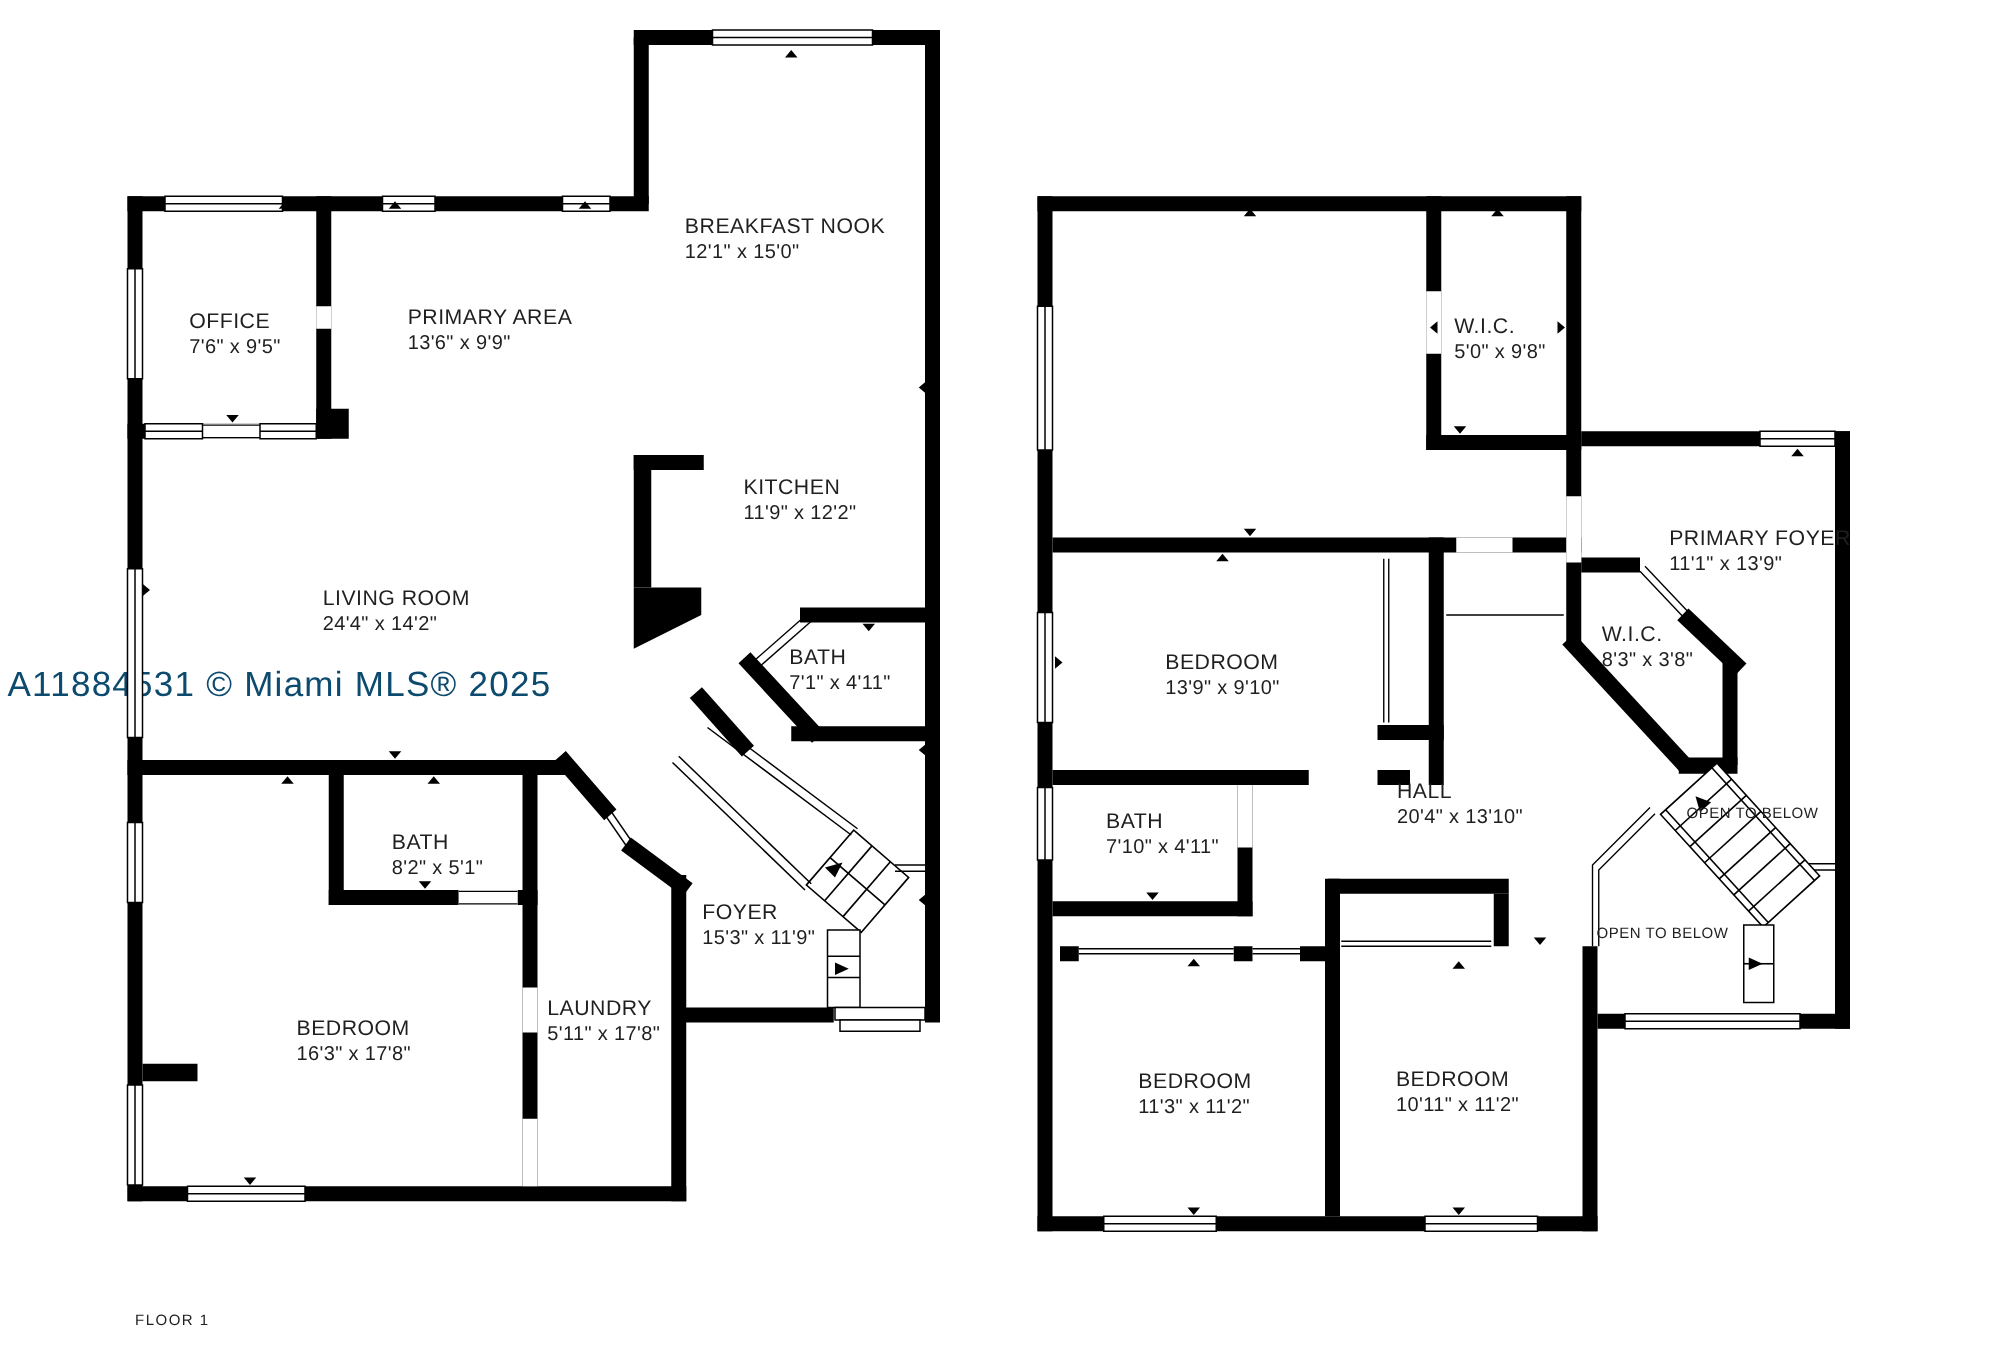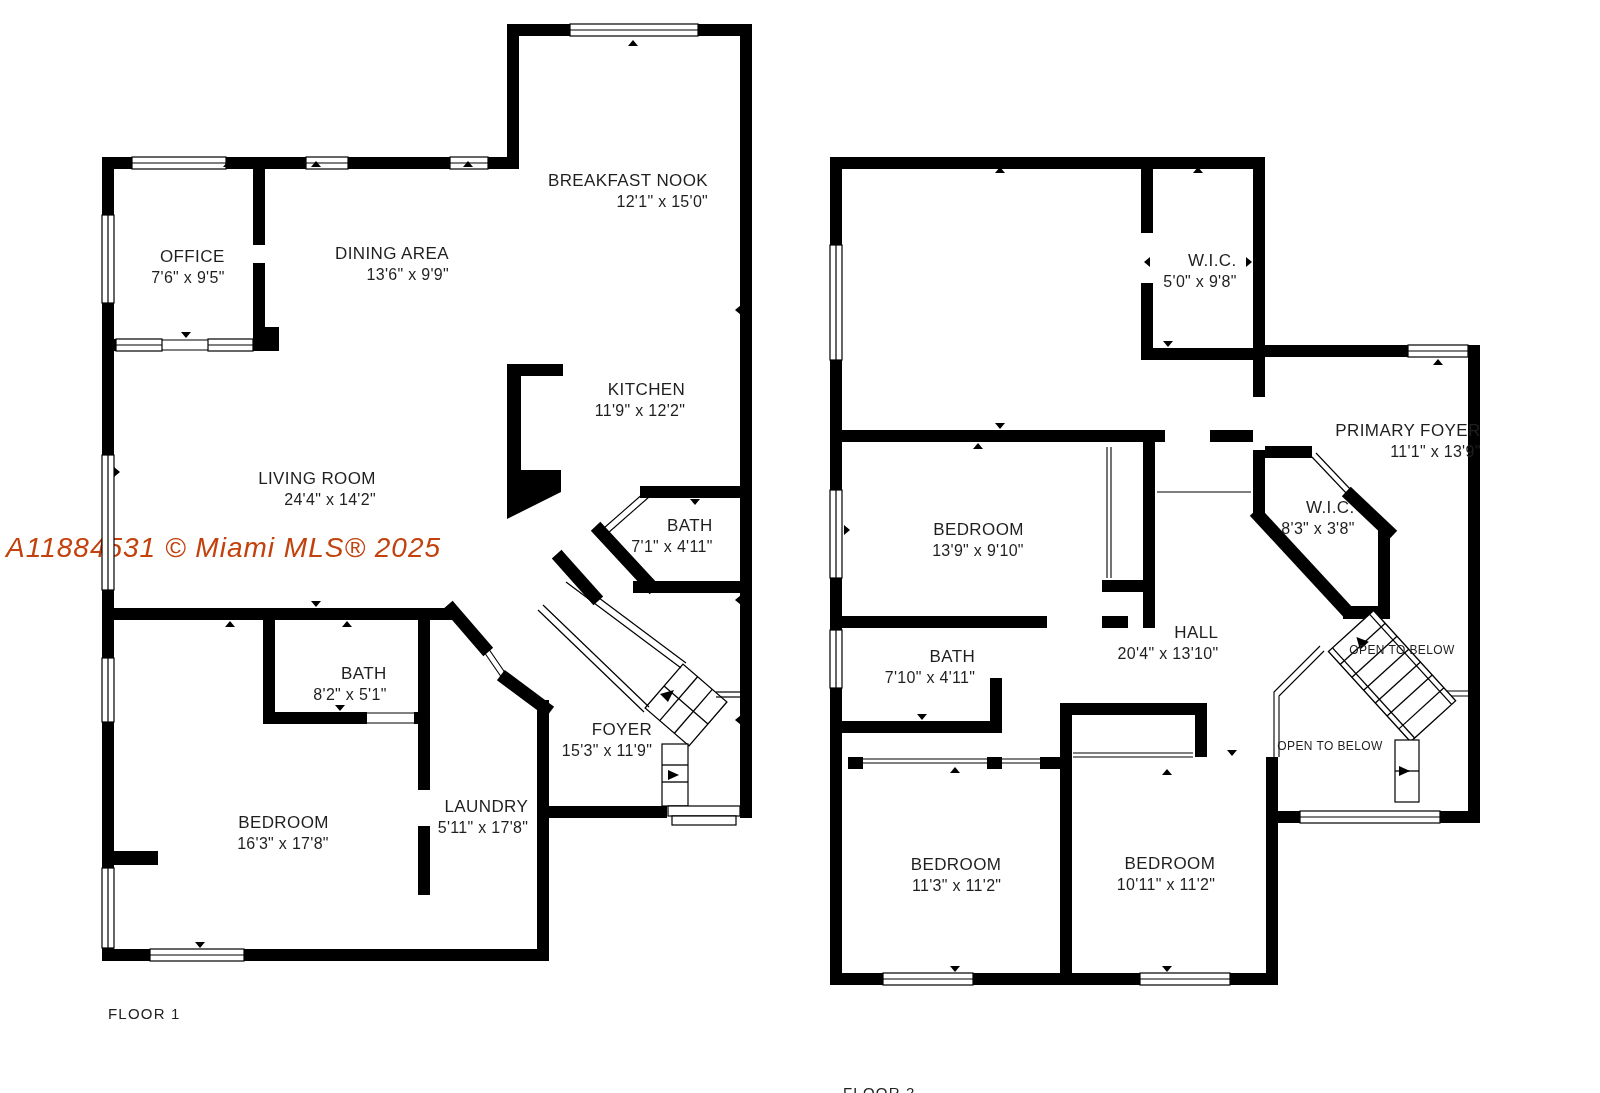--- a/index.html
+++ b/index.html
@@ -1,27 +1,27 @@
 <!DOCTYPE html>
 <html><head>
 <meta charset="utf-8">
 <style>
   html,body{margin:0;padding:0;background:#ffffff;}
   #canvas{position:relative;width:1600px;height:1093px;background:#fff;overflow:hidden;
           font-family:"Liberation Sans", sans-serif;}
   #watermark{position:absolute;left:6px;top:532px;font-size:28px;letter-spacing:1px;
-             color:#c2410c;white-space:nowrap;z-index:1;font-style:italic;}
+             color:#0c4a6e;white-space:nowrap;z-index:1;}
   #plan-svg{position:absolute;left:0;top:0;z-index:2;}
-  .room{position:absolute;transform:translateX(-50%);text-align:right;z-index:3;
+  .room{position:absolute;transform:translateX(-50%);text-align:left;z-index:3;
         color:#1f1f1f;white-space:nowrap;}
   .rname{font-size:17px;line-height:21px;letter-spacing:0.4px;}
   .rdims{font-size:16px;line-height:21px;letter-spacing:0.3px;}
   .annot .rname{font-size:12px;}
-  .floor-tag{position:absolute;z-index:3;font-size:15px;letter-spacing:1.2px;color:#222;
-             font-weight:500;white-space:nowrap;}
+  .floor-tag{position:absolute;z-index:3;font-size:12px;letter-spacing:1.2px;color:#222;
+             font-weight:500;white-space:nowrap;margin-top:44px;}
 </style>
 </head>
 <body>
 
 <div id="canvas">
 
   <div id="watermark">A11884531 © Miami MLS® 2025</div>
 
   <svg id="plan-svg" width="1600" height="1093" viewBox="0 0 1600 1093">
 
@@ -270,21 +270,21 @@
 
   <div class="room" style="left:628px;top:170px">
     <div class="rname">BREAKFAST NOOK</div>
     <div class="rdims">12'1" x 15'0"</div>
   </div>
   <div class="room" style="left:188px;top:246px">
     <div class="rname">OFFICE</div>
     <div class="rdims">7'6" x 9'5"</div>
   </div>
   <div class="room" style="left:392px;top:243px">
-    <div class="rname">DINING AREA</div>
+    <div class="rname">PRIMARY AREA</div>
     <div class="rdims">13'6" x 9'9"</div>
   </div>
   <div class="room" style="left:640px;top:379px">
     <div class="rname">KITCHEN</div>
     <div class="rdims">11'9" x 12'2"</div>
   </div>
   <div class="room" style="left:317px;top:468px">
     <div class="rname">LIVING ROOM</div>
     <div class="rdims">24'4" x 14'2"</div>
   </div>

